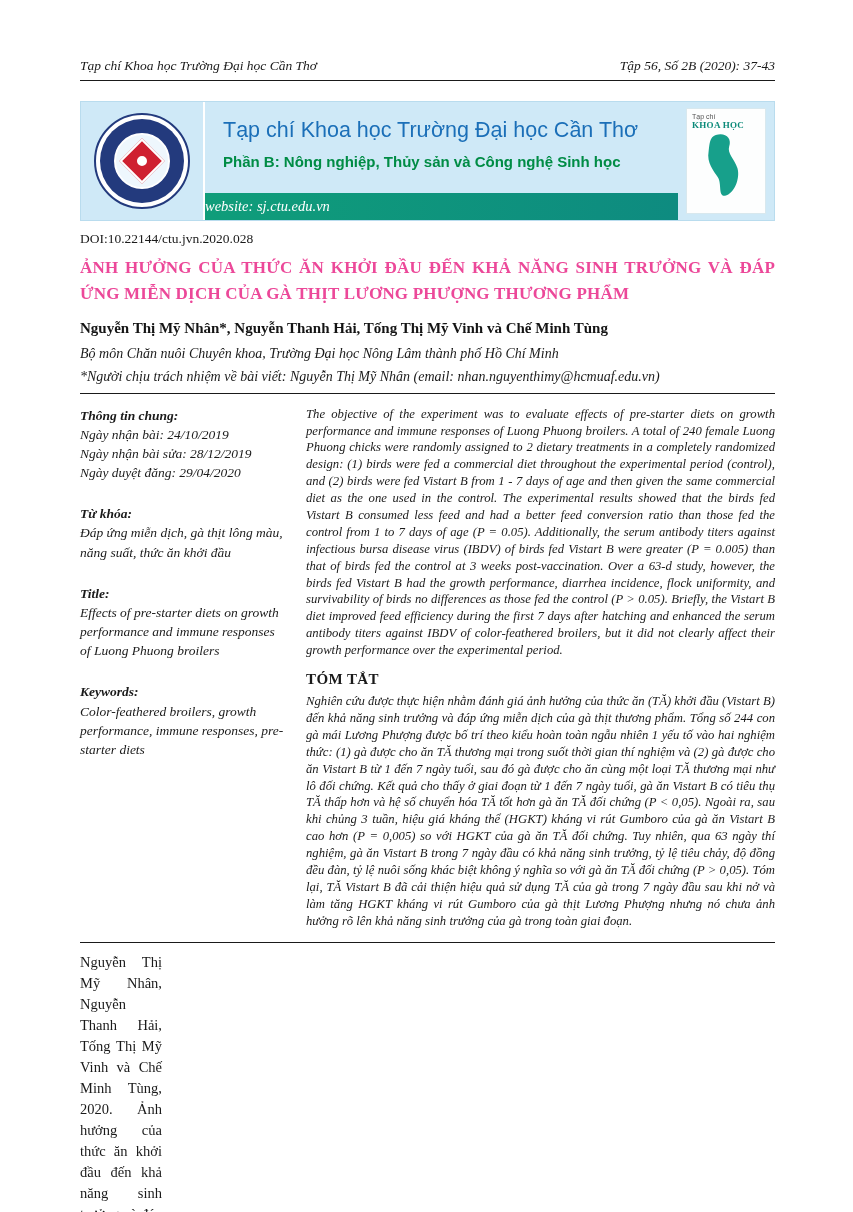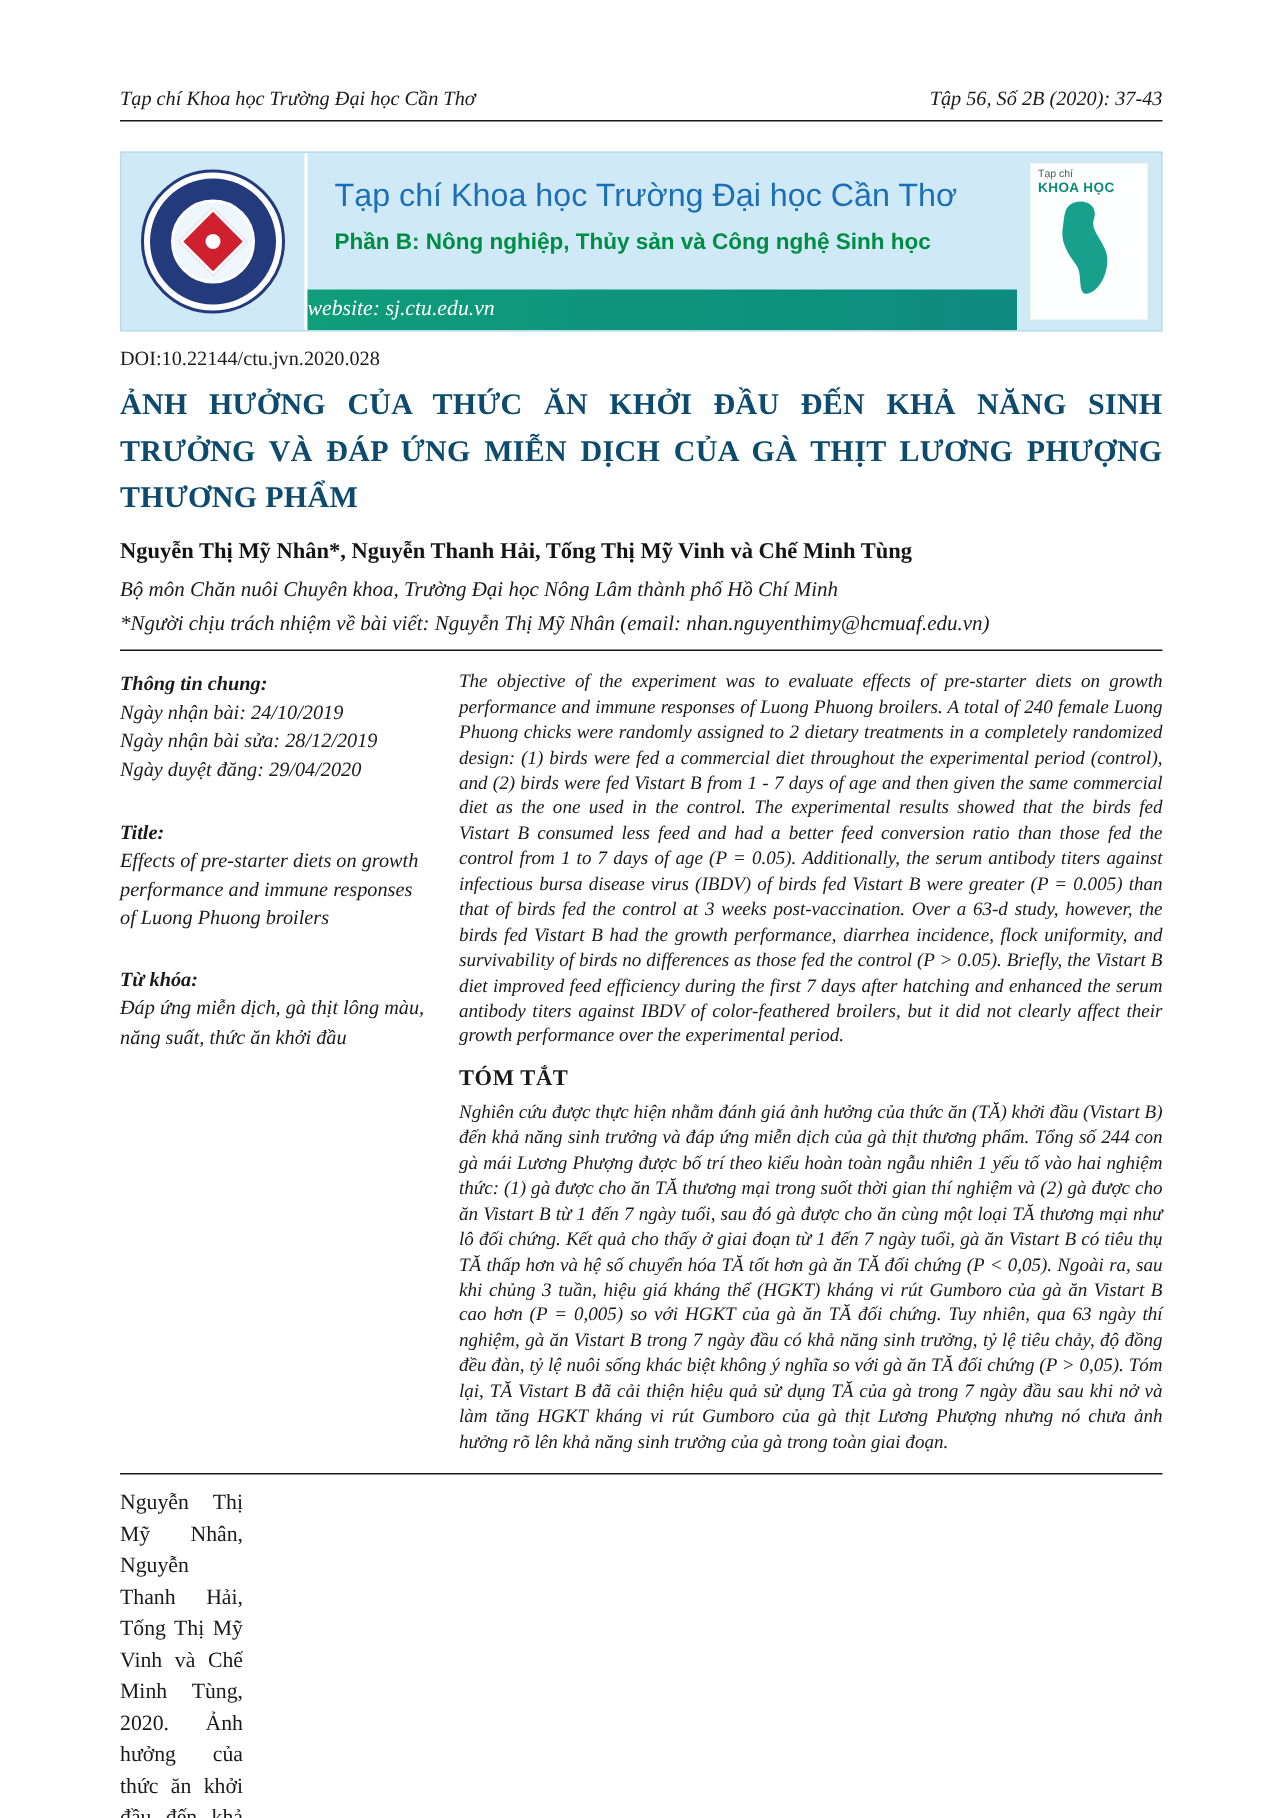--- a/index.html
+++ b/index.html
@@ -22,26 +22,26 @@
   .logo-diamond { width:32px; height:32px; background:#cf2030; transform:rotate(45deg); border:2px solid #fff; position:relative; }
   .logo-diamond::after { content:''; position:absolute; inset:9px; background:#ffffff; border-radius:50%; }
   .banner-center { flex:1; position:relative; padding:16px 10px 32px 18px; }
   .banner-title { font-family:"Liberation Sans", sans-serif; font-size:21.5px; color:#1b6fb8; }
   .banner-subtitle { font-family:"Liberation Sans", sans-serif; font-size:15px; font-weight:bold; color:#008c45; margin-top:10px; }
   .banner-bar { position:absolute; left:0; right:0; bottom:0; height:27px; background:linear-gradient(90deg,#0f9d7a,#0e8b80); display:flex; align-items:center; justify-content:flex-start; }
   .banner-bar span { color:#ffffff; font-style:italic; font-size:14.5px; font-family:"Liberation Serif", serif; }
   .banner-right { width:96px; display:flex; align-items:center; justify-content:center; }
   .cover-card { width:80px; height:106px; background:#fdfefe; border:1px solid #d8e8ee; padding:4px 5px; }
   .cover-line1 { font-family:"Liberation Sans", sans-serif; font-size:7px; color:#555; }
-  .cover-line2 { font-family:Liberation Sans, sans-serif; font-size:9px; font-weight:bold; color:#0b8a79; letter-spacing:.3px; }
+  .cover-line2 { font-family:Liberation Serif, serif; font-size:9px; font-weight:bold; color:#0b8a79; letter-spacing:.3px; }
   .cover-map { margin-top:2px; display:block; }
 
   
   .doi { text-align:left; font-size:13.5px; margin:10px 0 8px; }
-  .title { font-size:20px; font-weight:bold; color:#0c4a6e; line-height:1.55; text-align:justify; letter-spacing:.2px; margin-bottom:12px; }
+  .title { font-size:17px; font-weight:bold; color:#ec4899; line-height:1.55; text-align:justify; letter-spacing:.2px; margin-bottom:12px; }
   .authors { font-size:15px; font-weight:bold; color:#141414; margin-bottom:9px; }
   .affiliation { font-style:italic; font-size:14px; margin-bottom:7px; }
   .correspondence { font-style:italic; font-size:14px; margin-bottom:8px; }
 
   
   .columns { display:flex; gap:18px; margin-top:12px; }
   .left-col { width:208px; font-style:italic; font-size:13.5px; line-height:1.42; }
   .side-h { font-weight:bold; margin-bottom:3px; }
   .side-block { margin-bottom:22px; }
   .side-block p { margin:0; }
@@ -104,26 +104,30 @@
 
   <div class="columns">
     <aside class="left-col">
       <div class="side-block">
         <p class="side-h">Thông tin chung:</p>
         <p>Ngày nhận bài: 24/10/2019</p>
         <p>Ngày nhận bài sửa: 28/12/2019</p>
         <p>Ngày duyệt đăng: 29/04/2020</p>
       </div>
       <div class="side-block">
+        <p class="side-h">Từ khóa:</p>
+        <p>Đáp ứng miễn dịch, gà thịt lông màu, năng suất, thức ăn khởi đầu</p>
+      </div>
+      <div class="side-block">
         <p class="side-h">Title:</p>
         <p>Effects of pre-starter diets on growth performance and immune responses of Luong Phuong broilers</p>
       </div>
       <div class="side-block">
-        <p class="side-h">Từ khóa:</p>
-        <p>Đáp ứng miễn dịch, gà thịt lông màu, năng suất, thức ăn khởi đầu</p>
+        <p class="side-h">Keywords:</p>
+        <p>Color-feathered broilers, growth performance, immune responses, pre-starter diets</p>
       </div>
     </aside>
 
     <section class="right-col">
       <p class="abs-body">The objective of the experiment was to evaluate effects of pre-starter diets on growth performance and immune responses of Luong Phuong broilers. A total of 240 female Luong Phuong chicks were randomly assigned to 2 dietary treatments in a completely randomized design: (1) birds were fed a commercial diet throughout the experimental period (control), and (2) birds were fed Vistart B from 1 - 7 days of age and then given the same commercial diet as the one used in the control. The experimental results showed that the birds fed Vistart B consumed less feed and had a better feed conversion ratio than those fed the control from 1 to 7 days of age (P = 0.05). Additionally, the serum antibody titers against infectious bursa disease virus (IBDV) of birds fed Vistart B were greater (P = 0.005) than that of birds fed the control at 3 weeks post-vaccination. Over a 63-d study, however, the birds fed Vistart B had the growth performance, diarrhea incidence, flock uniformity, and survivability of birds no differences as those fed the control (P &gt; 0.05). Briefly, the Vistart B diet improved feed efficiency during the first 7 days after hatching and enhanced the serum antibody titers against IBDV of color-feathered broilers, but it did not clearly affect their growth performance over the experimental period.</p>
       <h2 class="abs-h">TÓM TẮT</h2>
       <p class="abs-body">Nghiên cứu được thực hiện nhằm đánh giá ảnh hưởng của thức ăn (TĂ) khởi đầu (Vistart B) đến khả năng sinh trưởng và đáp ứng miễn dịch của gà thịt thương phẩm. Tổng số 244 con gà mái Lương Phượng được bố trí theo kiểu hoàn toàn ngẫu nhiên 1 yếu tố vào hai nghiệm thức: (1) gà được cho ăn TĂ thương mại trong suốt thời gian thí nghiệm và (2) gà được cho ăn Vistart B từ 1 đến 7 ngày tuổi, sau đó gà được cho ăn cùng một loại TĂ thương mại như lô đối chứng. Kết quả cho thấy ở giai đoạn từ 1 đến 7 ngày tuổi, gà ăn Vistart B có tiêu thụ TĂ thấp hơn và hệ số chuyển hóa TĂ tốt hơn gà ăn TĂ đối chứng (P &lt; 0,05). Ngoài ra, sau khi chủng 3 tuần, hiệu giá kháng thể (HGKT) kháng vi rút Gumboro của gà ăn Vistart B cao hơn (P = 0,005) so với HGKT của gà ăn TĂ đối chứng. Tuy nhiên, qua 63 ngày thí nghiệm, gà ăn Vistart B trong 7 ngày đầu có khả năng sinh trưởng, tỷ lệ tiêu chảy, độ đồng đều đàn, tỷ lệ nuôi sống khác biệt không ý nghĩa so với gà ăn TĂ đối chứng (P &gt; 0,05). Tóm lại, TĂ Vistart B đã cải thiện hiệu quả sử dụng TĂ của gà trong 7 ngày đầu sau khi nở và làm tăng HGKT kháng vi rút Gumboro của gà thịt Lương Phượng nhưng nó chưa ảnh hưởng rõ lên khả năng sinh trưởng của gà trong toàn giai đoạn.</p>
     </section>
   </div>
 

